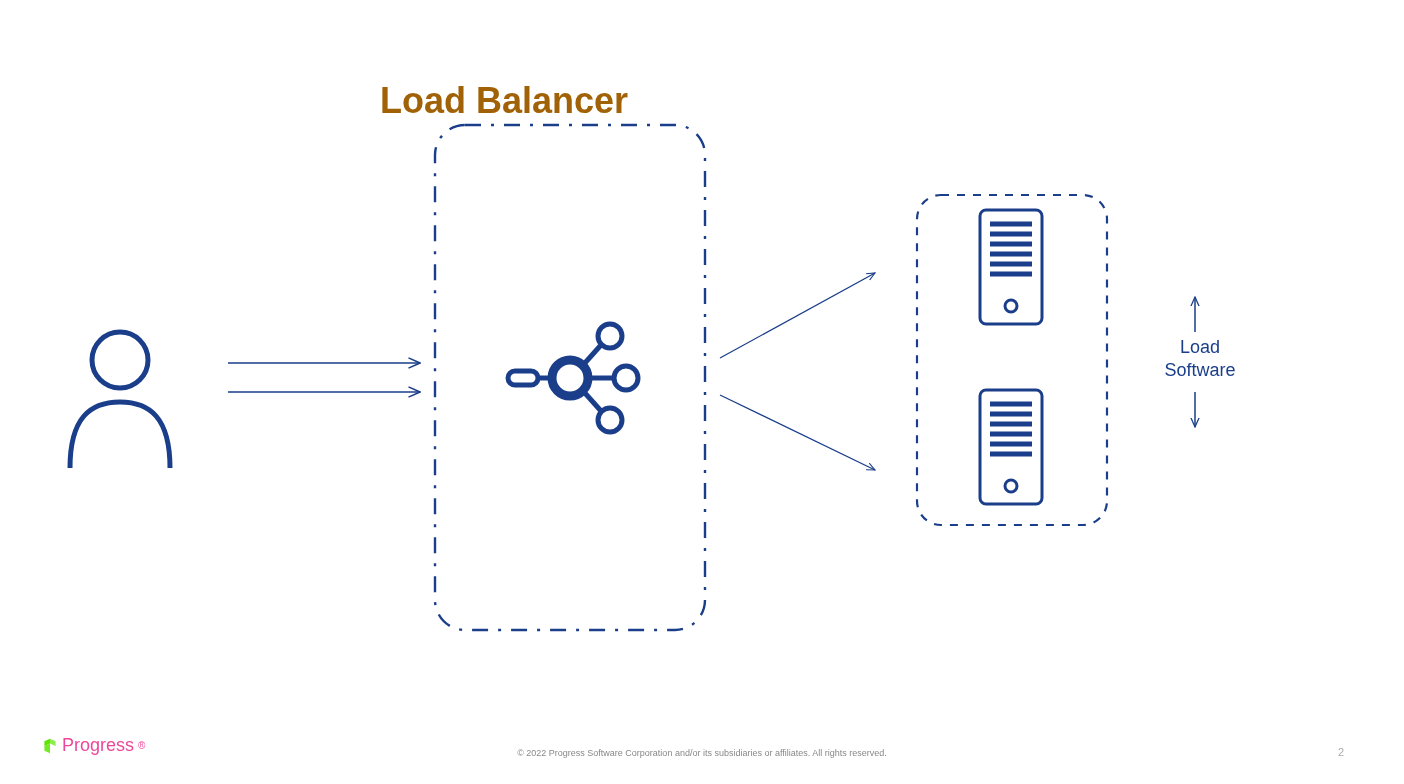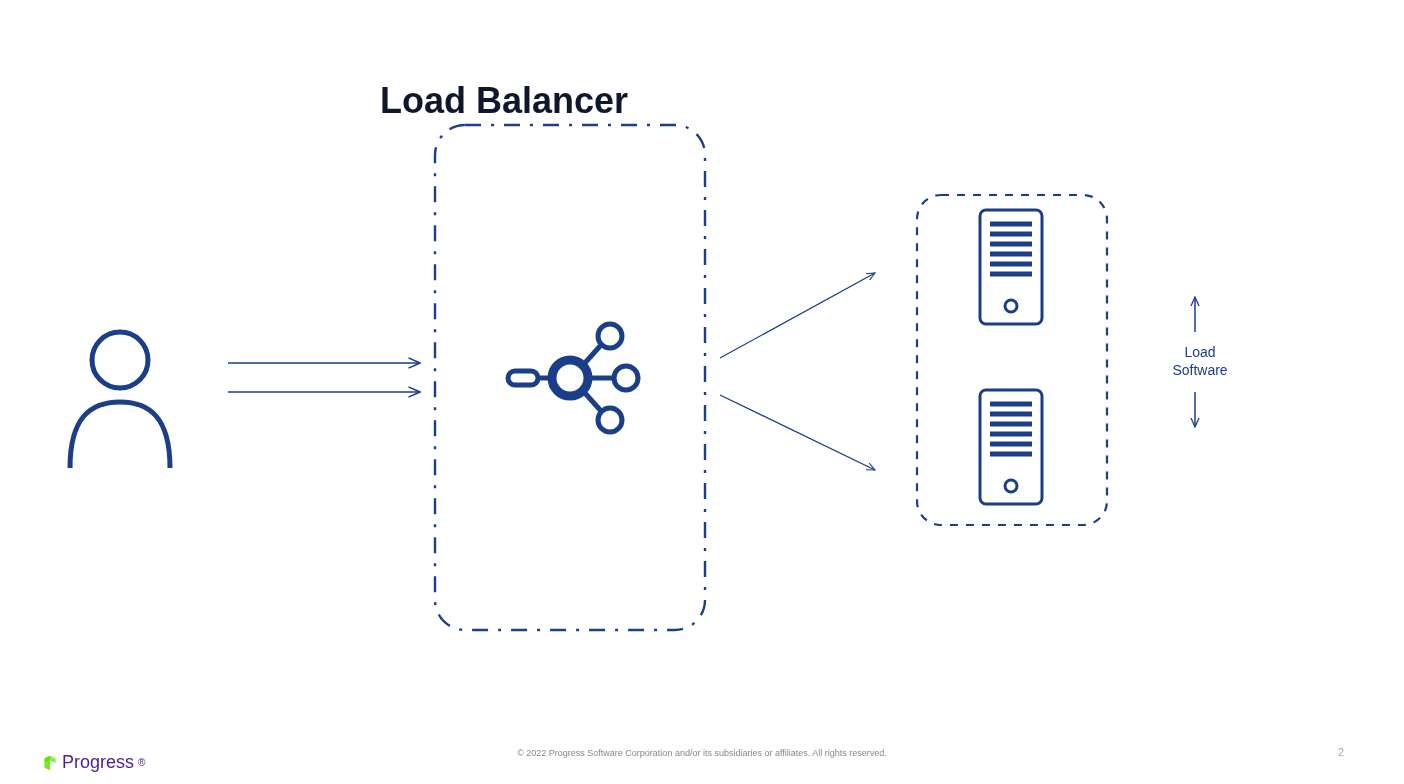--- a/index.html
+++ b/index.html
@@ -11,61 +11,61 @@
     font-family: Arial, Helvetica, sans-serif;
     position: relative;
     overflow: hidden;
   }
   .title {
     position: absolute;
     top: 80px;
     left: 380px;
     font-size: 36px;
     font-weight: 700;
-    color: #0f172a;
+    color: #a16207;
   }
   .footer-text {
     position: absolute;
     bottom: 26px;
     left: 50%;
     transform: translateX(-50%);
     font-size: 9px;
     color: #888;
     margin-top: 18px;
   }
   .page-num {
     position: absolute;
     bottom: 26px;
     right: 60px;
     font-size: 11px;
     color: #aaa;
   }
   .brand {
     position: absolute;
-    bottom: 11px;
+    bottom: 28px;
     left: 42px;
     font-size: 18px;
-    color: #4c1d95;
+    color: #ec4899;
     font-weight: 500;
     display: flex;
     align-items: center;
     gap: 4px;
   }
   .brand-mark {
     width: 16px;
     height: 16px;
   }
   .label-wrap {
     position: absolute;
-    top: 344px;
+    top: 336px;
     left: 1140px;
     width: 120px;
     text-align: center;
     color: #1a3e8a;
-    font-size: 14px;
+    font-size: 18px;
     line-height: 1.25;
   }
   svg.diagram {
     position: absolute;
     top: 0;
     left: 0;
     width: 1404px;
     height: 784px;
   }
 </style>

